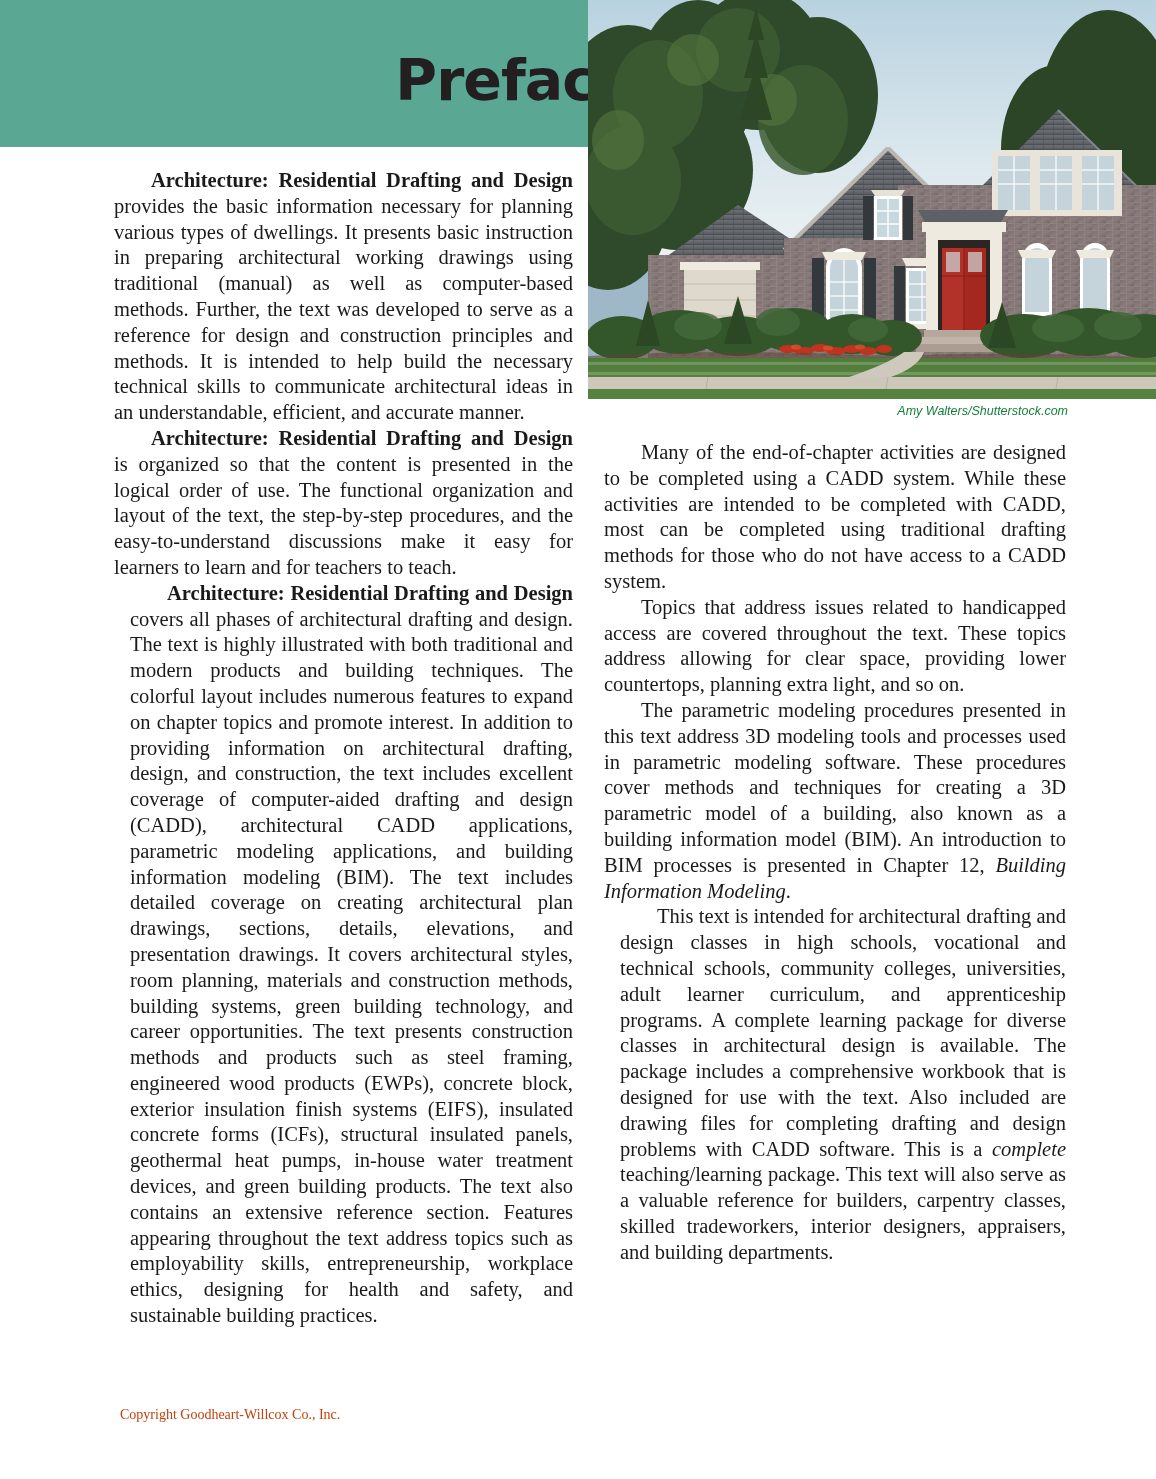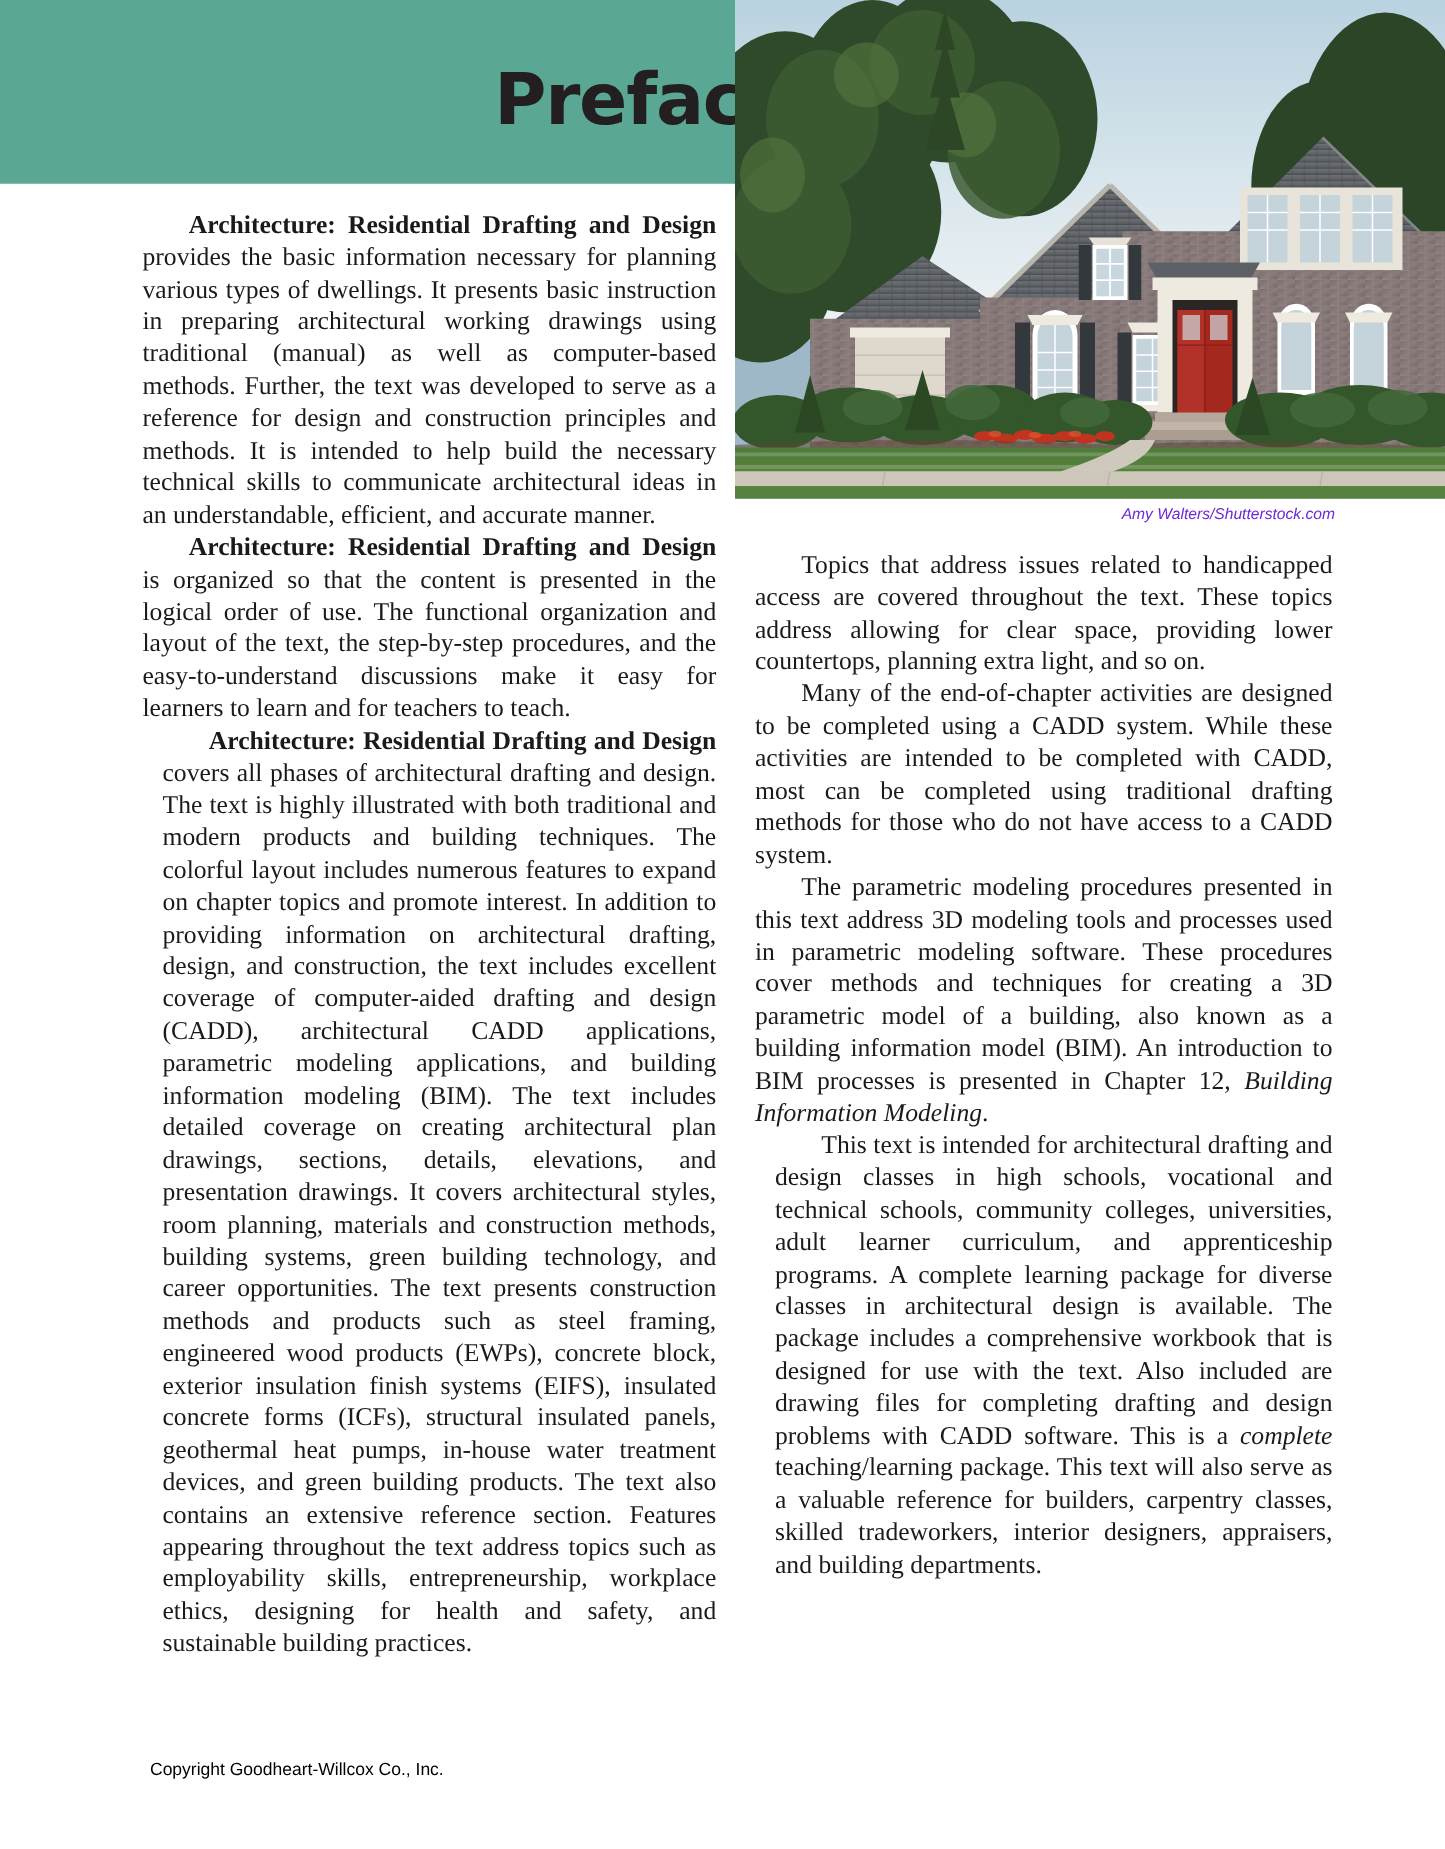--- a/index.html
+++ b/index.html
@@ -42,21 +42,21 @@
   .photo svg{display:block;width:568px;height:399px;}
 
   .photo-credit{
     position:absolute;
     left:588px;top:399px;
     width:480px;
     text-align:right;
     font-family:"Liberation Sans", sans-serif;
     font-style:italic;
     font-size:12.5px;
-    color:#6d28d9;
+    color:#15803d;
     padding-top:5px;
   }
 
   
   .col{
     position:absolute;
     font-size:20.5px;
     line-height:25.8px;
     color:#1a1a1a;
     text-align:justify;
@@ -73,23 +73,23 @@
   .col p:last-child{text-align:justify;margin-left:16px;}
   .col b{font-weight:bold;}
   .col i{font-style:italic;}
 
   
   .col p{text-align-last:left;}
 
   .footer{
     position:absolute;
     left:120px;top:1407px;
-    font-family:Liberation Sans, sans-serif;
+    font-family:Liberation Serif, serif;
     font-size:14px;
-    color:#000000;
+    color:#c2410c;
   }
 </style>
 </head>
 <body>
 
 <div class="header-band"></div>
 <div class="page-title">Preface</div>
 
 <div class="photo">
   <svg viewBox="0 0 568 399" preserveAspectRatio="xMidYMid slice" aria-hidden="true">
@@ -327,19 +327,19 @@
 
 <div class="photo-credit">Amy Walters/Shutterstock.com</div>
 
 <div class="col col-left">
   <p><b>Architecture: Residential Drafting and Design</b><span> provides the basic information necessary for planning various types of dwellings. It presents basic instruction in preparing architectural working drawings using traditional (manual) as well as computer-based methods. Further, the text was developed to serve as a reference for design and construction principles and methods. It is intended to help build the necessary technical skills to communicate architectural ideas in an understandable, efficient, and accurate manner.</span></p>
   <p><b>Architecture: Residential Drafting and Design</b><span> is organized so that the content is presented in the logical order of use. The functional organization and layout of the text, the step-by-step procedures, and the easy-to-understand discussions make it easy for learners to learn and for teachers to teach.</span></p>
   <p><b>Architecture: Residential Drafting and Design</b><span> covers all phases of architectural drafting and design. The text is highly illustrated with both traditional and modern products and building techniques. The colorful layout includes numerous features to expand on chapter topics and promote interest. In addition to providing information on architectural drafting, design, and construction, the text includes excellent coverage of computer-aided drafting and design (CADD), architectural CADD applications, parametric modeling applications, and building information modeling (BIM). The text includes detailed coverage on creating architectural plan drawings, sections, details, elevations, and presentation drawings. It covers architectural styles, room planning, materials and construction methods, building systems, green building technology, and career opportunities. The text presents construction methods and products such as steel framing, engineered wood products (EWPs), concrete block, exterior insulation finish systems (EIFS), insulated concrete forms (ICFs), structural insulated panels, geothermal heat pumps, in-house water treatment devices, and green building products. The text also contains an extensive reference section. Features appearing throughout the text address topics such as employability skills, entrepreneurship, workplace ethics, designing for health and safety, and sustainable building practices.</span></p>
 </div>
 
 <div class="col col-right">
+  <p><span>Many of the end-of-chapter activities are designed to be completed using a CADD system. While these activities are intended to be completed with CADD, most can be completed using traditional drafting methods for those who do not have access to a CADD system.</span></p>
   <p><span>Topics that address issues related to handicapped access are covered throughout the text. These topics address allowing for clear space, providing lower countertops, planning extra light, and so on.</span></p>
-  <p><span>Many of the end-of-chapter activities are designed to be completed using a CADD system. While these activities are intended to be completed with CADD, most can be completed using traditional drafting methods for those who do not have access to a CADD system.</span></p>
   <p><span>The parametric modeling procedures presented in this text address 3D modeling tools and processes used in parametric modeling software. These procedures cover methods and techniques for creating a 3D parametric model of a building, also known as a building information model (BIM). An introduction to BIM processes is presented in Chapter 12, </span><i>Building Information Modeling</i><span>.</span></p>
   <p><span>This text is intended for architectural drafting and design classes in high schools, vocational and technical schools, community colleges, universities, adult learner curriculum, and apprenticeship programs. A complete learning package for diverse classes in architectural design is available. The package includes a comprehensive workbook that is designed for use with the text. Also included are drawing files for completing drafting and design problems with CADD software. This is a </span><i>complete</i><span> teaching/learning package. This text will also serve as a valuable reference for builders, carpentry classes, skilled tradeworkers, interior designers, appraisers, and building departments.</span></p>
 </div>
 
 <div class="footer">Copyright Goodheart-Willcox Co., Inc.</div>
 
 </body></html>

